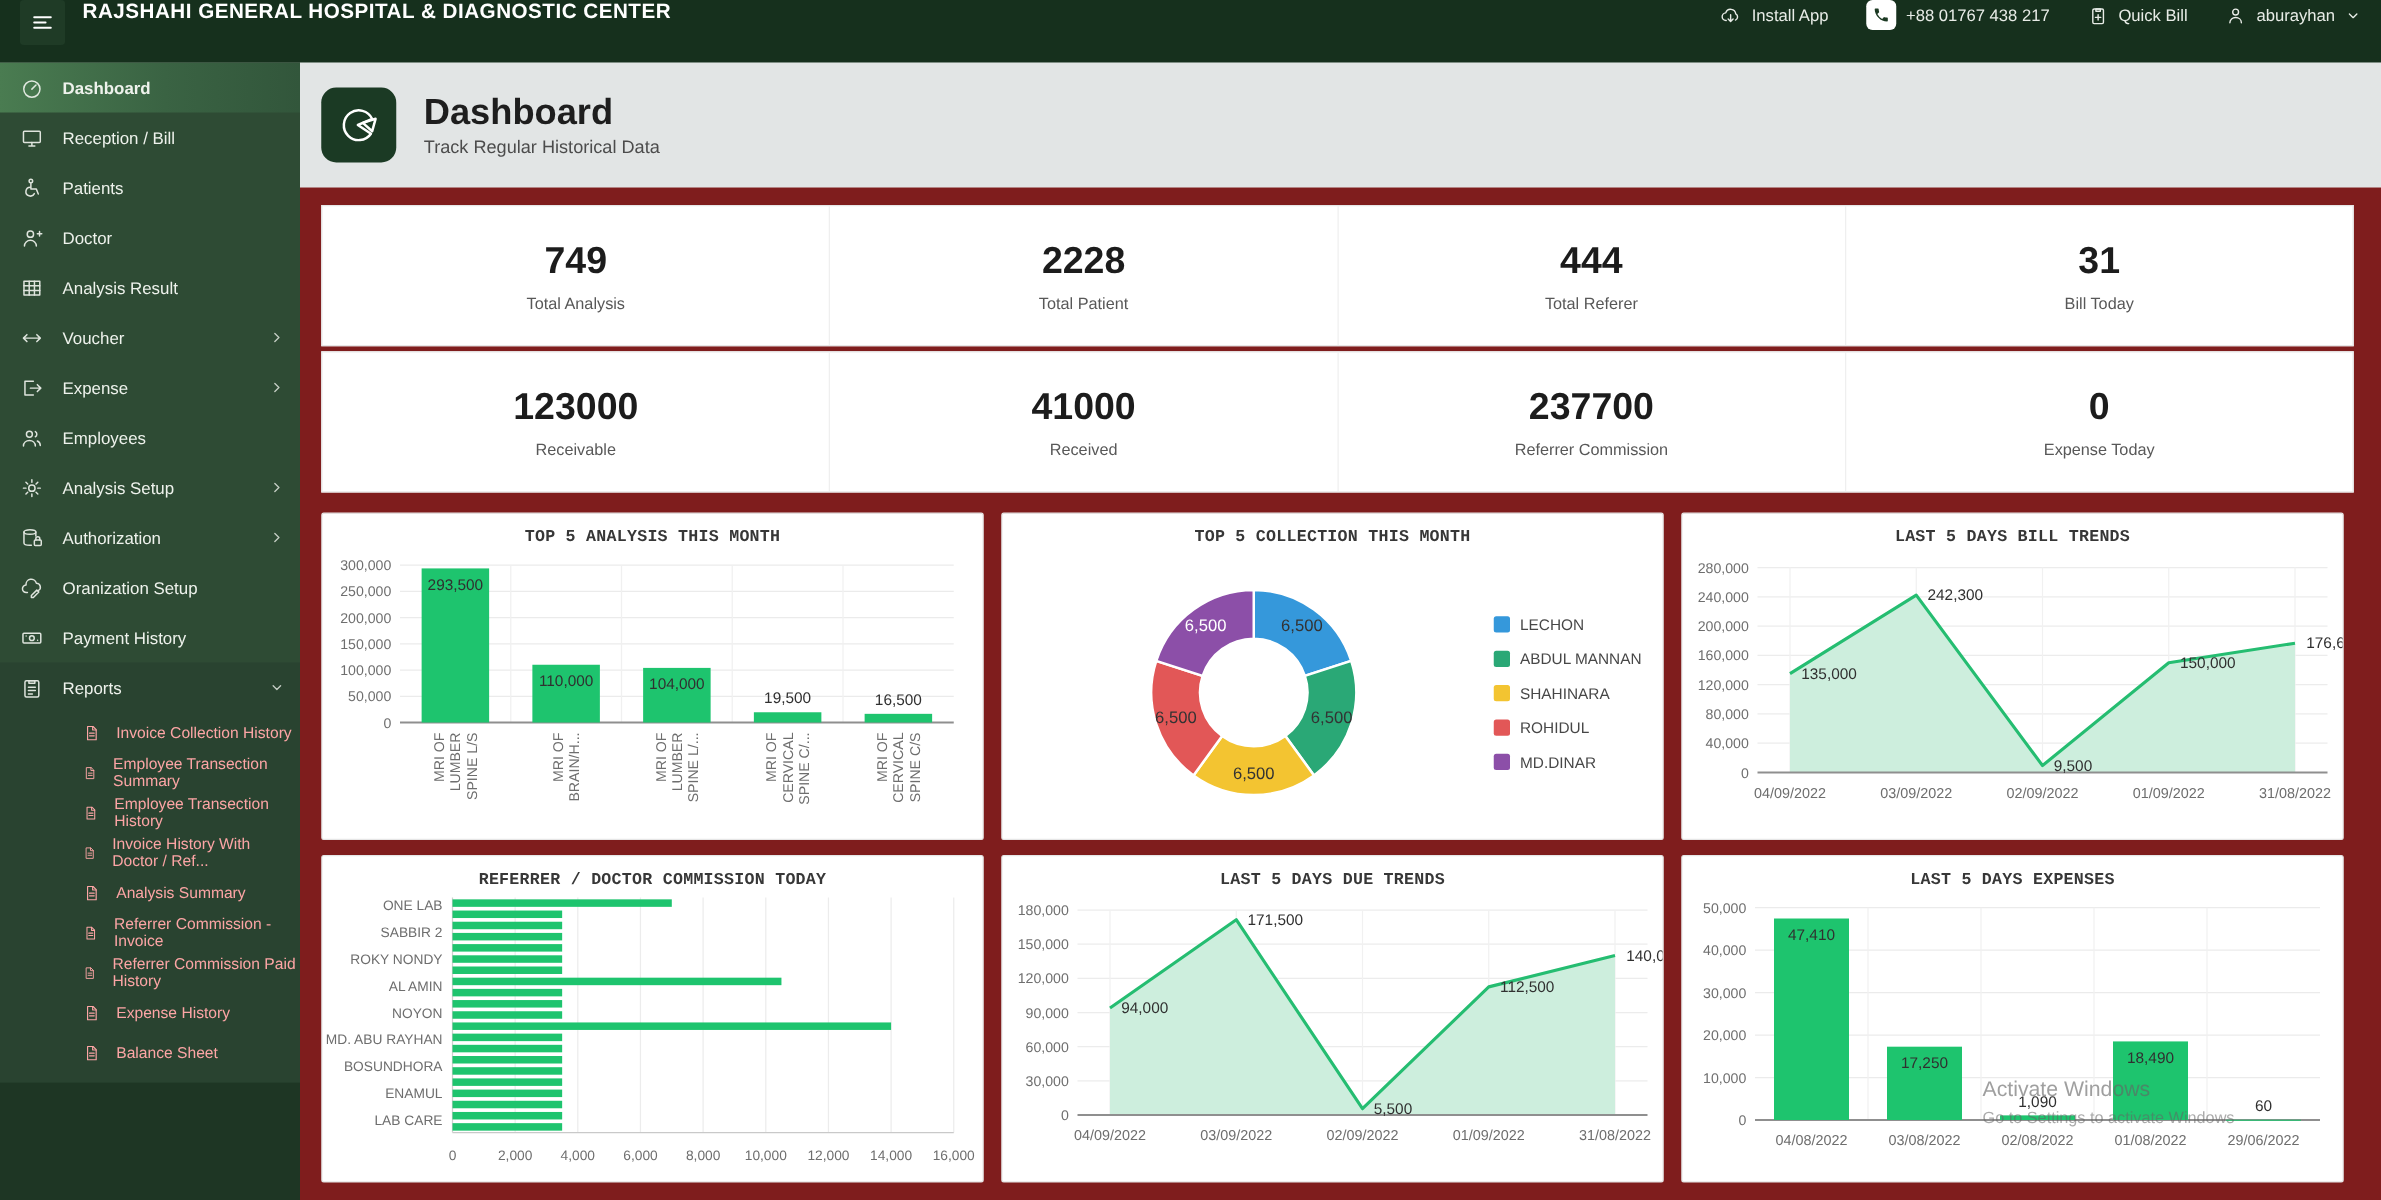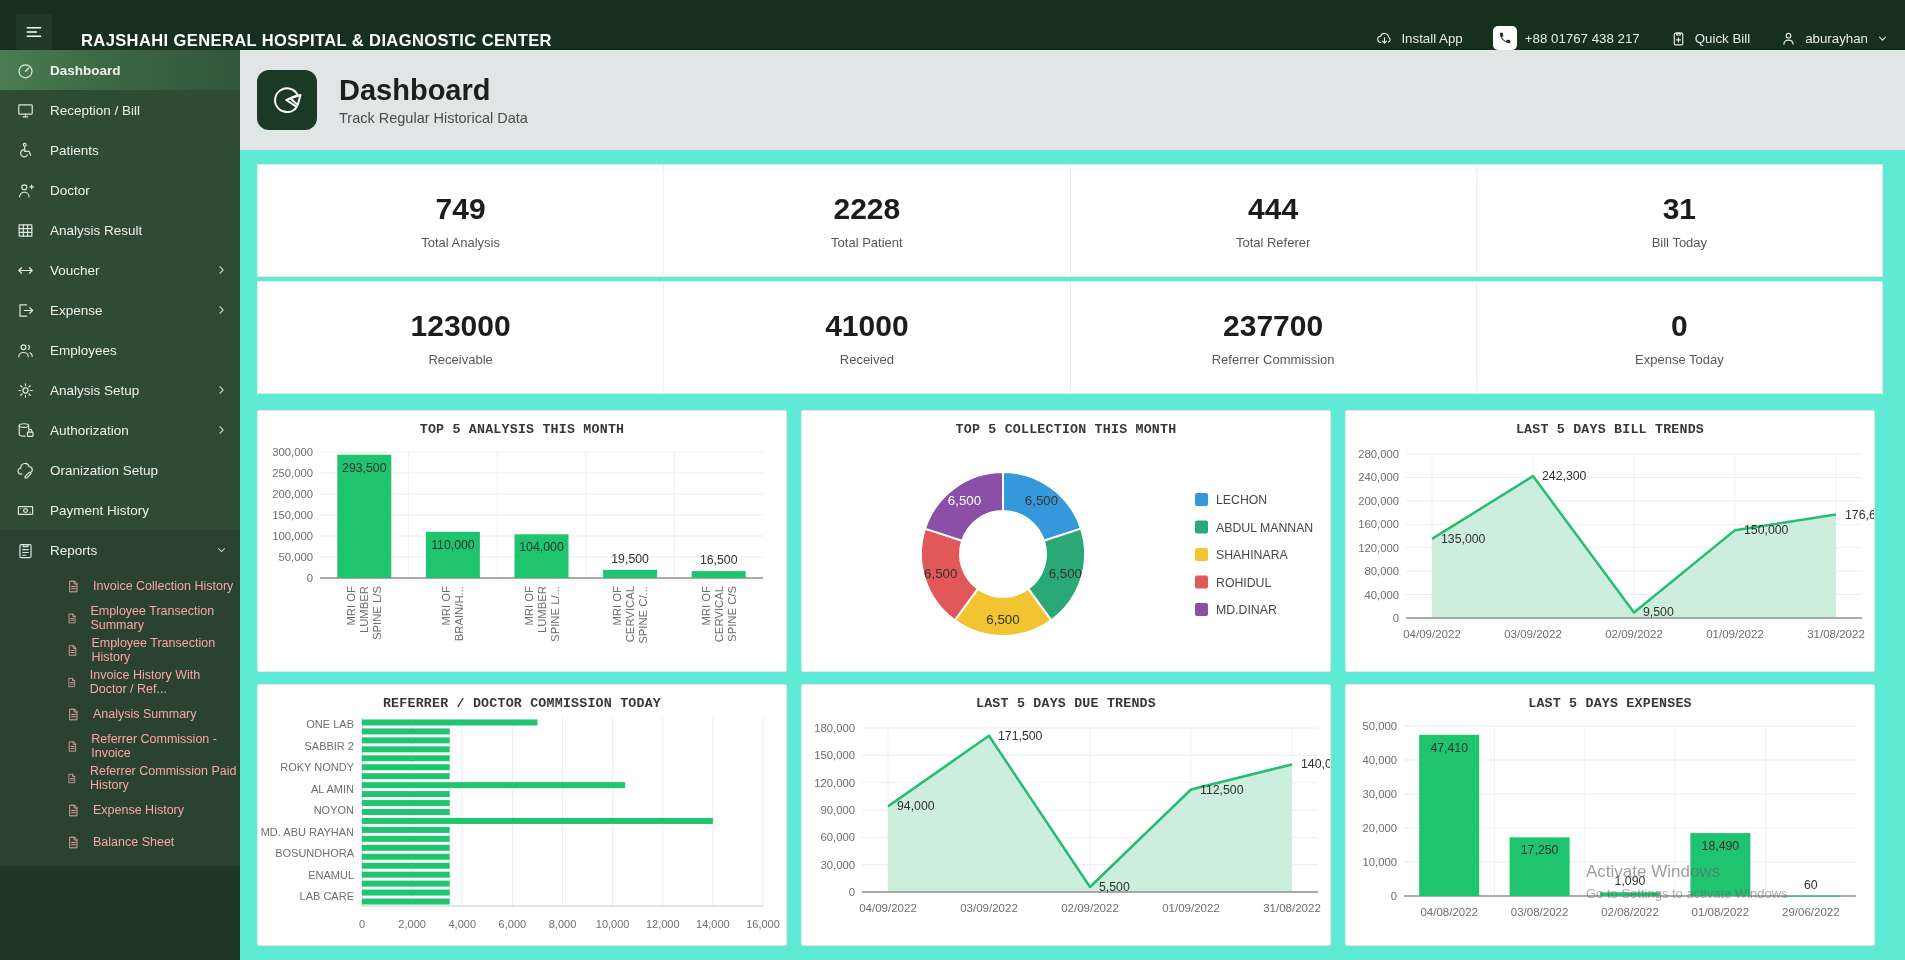--- a/index.html
+++ b/index.html
@@ -1,21 +1,21 @@
 <!DOCTYPE html>
 <html><head>
 <meta charset="utf-8">
 <style>
   * { margin:0; padding:0; box-sizing:border-box; }
   html,body { width:1905px; height:960px; overflow:hidden; }
   body { font-family:"Liberation Sans", sans-serif; background:#f1f2f2; position:relative; }
 
   
   .topbar { position:absolute; left:0; top:0; width:1905px; height:50px; background:#16301d;
-            display:flex; align-items:flex-end; padding:0 16px; z-index:20;gap:15px; }
+            display:flex; align-items:flex-start; padding:0 16px; z-index:20; }
   .hamburger { width:36px; height:36px; background:#1f3b26; border:none; border-radius:3px;
                color:#fff; display:flex; align-items:center; justify-content:center; cursor:pointer; }
   .brand { color:#ffffff; font-size:16.5px; font-weight:bold; letter-spacing:.4px; margin-left:14px; }
   .topbar-right { margin-left:auto; display:flex; align-items:center; gap:30px; }
   .tb-item { display:flex; align-items:center; gap:8px; color:#e8ece7; font-size:13.3px; cursor:pointer; }
   .phone-badge { width:24px; height:24px; background:#ffffff; border-radius:5px; display:flex;
                  align-items:center; justify-content:center; }
 
   
   .sidebar { position:absolute; left:0; top:50px; width:240px; height:910px; background:#2e4b34;
@@ -34,21 +34,21 @@
 
   
   .header-band { position:absolute; left:240px; top:50px; width:1665px; height:100px; background:#e2e5e5;
                  display:flex; align-items:center; padding-left:17px; }
   .header-icon { width:60px; height:60px; border-radius:12px; background:#1b3a24; color:#fff;
                  display:flex; align-items:center; justify-content:center; margin-right:22px; }
   .header-band h1 { font-size:29px; color:#1e1e1e; font-weight:bold; margin-bottom:3px; }
   .header-sub { font-size:14.5px; color:#4c4c4c; }
 
   
-  .content { position:absolute; left:240px; top:150px; width:1665px; height:810px; background:#5eead4; }
+  .content { position:absolute; left:240px; top:150px; width:1665px; height:810px; background:#7f1d1d; }
   .stat-panel { position:absolute; left:17px; width:1626px; height:113px; background:#ffffff;
                 border:1px solid #e7e7e7; display:flex; }
   #stats-1 { top:14px; } #stats-2 { top:131px; }
   .stat-cell { flex:1; display:flex; flex-direction:column; align-items:center; justify-content:center; }
   .stat-cell:not(:last-child){ border-right:1px solid #efefef; }
   .stat-value { font-size:30px; font-weight:600; color:#1c1c1c; }
   .stat-label { font-size:13px; color:#585858; margin-top:9px; }
 
   .card { position:absolute; width:530px; height:262px; background:#ffffff; border:1px solid #e6e6e6;
           border-radius:2px; overflow:hidden; }

